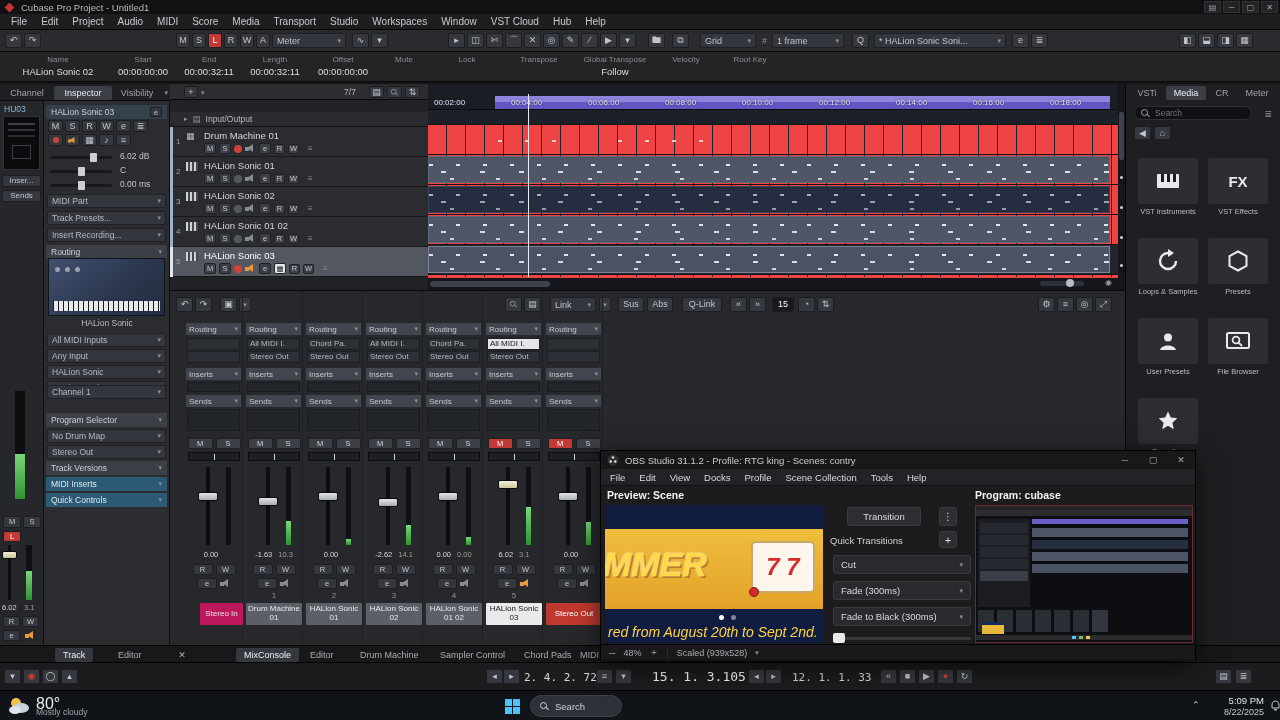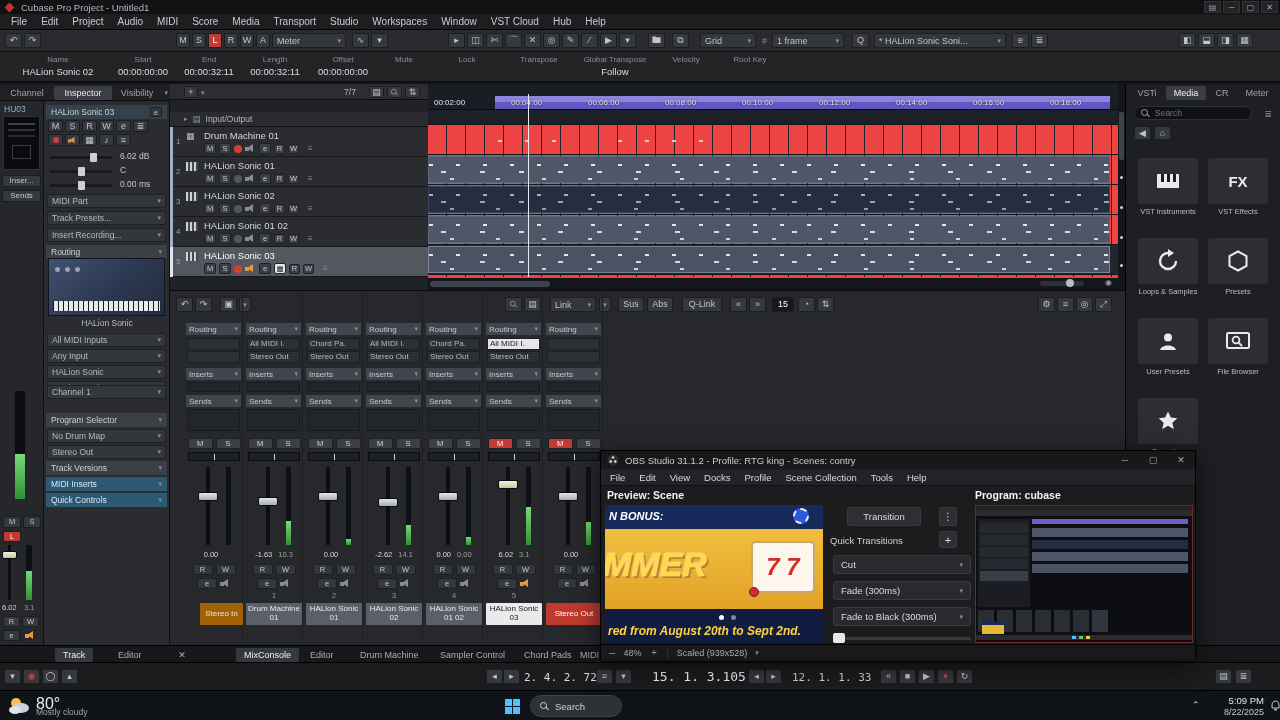--- a/index.html
+++ b/index.html
@@ -694,21 +694,21 @@
             <div class="rwbtn">W</div>
           </div>
           <div class="row" style="top:287px;">
             <div class="rwbtn">e</div>
             <div class="spk"></div>
           </div>
           <div class="row" style="top:300px;">
             <span class="mnum"></span>
           </div>
           <div class="row" style="top:312px;">
-            <div class="mname" style="background:#a16207;color:#e6e8ea;margin-left:15px;">Stereo In</div>
+            <div class="mname" style="background:#be185d;color:#e6e8ea;margin-left:15px;">Stereo In</div>
           </div>
         </div>
         <div class="mcol" style="left: 75px; top: 0px; width: 58px; height: 355px;">
           <div class="rackhdr" style="top:32px;">
             <span>Routing</span>
             <span class="crt">▾</span>
           </div>
           <div class="rcell" style="top:47px;">All MIDI I.</div>
           <div class="rcell" style="top:60px;">Stereo Out</div>
           <div class="rackhdr" style="top:77px;">
@@ -1159,35 +1159,31 @@
         <div class="obs-mitem">Docks</div>
         <div class="obs-mitem">Profile</div>
         <div class="obs-mitem">Scene Collection</div>
         <div class="obs-mitem">Tools</div>
         <div class="obs-mitem">Help</div>
       </div>
     <div class="obs-label" style="left:6px;">Preview: Scene</div>
     <div class="obs-label" style="left:374px;">Program: cubase</div>
 
     <div class="preview">
-      <div style="position:absolute;left:0;top:0;width:218px;height:24px;background:#16295b;">
-        <span style="position:absolute;left:4px;top:5px;font-size:11px;font-weight:800;font-style:italic;color:#fff;">N BONUS:</span>
-        <span style="position:absolute;right:14px;top:3px;width:16px;height:16px;border-radius:50%;background:#2a5adf;border:2px dashed #e8ecf6;"></span>
-      </div>
       <div style="position:absolute;left:0;top:24px;width:218px;height:80px;background:linear-gradient(180deg,#f0be3e,#e3a227);">
         <span style="position:absolute;left:-2px;top:16px;font-size:34px;font-weight:900;font-style:italic;color:#ffd94a;text-shadow:0 0 2px #fff,2px 2px 0 #b9791a;">MMER</span>
         <div style="position:absolute;right:8px;top:12px;width:64px;height:52px;background:#fdf6ec;border-radius:5px;border:2px solid #c9a96a;display:flex;align-items:center;justify-content:center;">
           <span style="font-size:24px;font-weight:900;font-style:italic;color:#d42b2b;">7 7</span>
         </div>
         <div style="position:absolute;right:64px;top:58px;width:10px;height:10px;border-radius:50%;background:#d42b2b;border:1px solid #7d1616;"></div>
       </div>
       <div style="position:absolute;left:0;top:104px;width:218px;height:34px;background:#101d40;">
         <span style="position:absolute;left:114px;top:6px;width:5px;height:5px;border-radius:50%;background:#ffffff;"></span>
         <span style="position:absolute;left:126px;top:6px;width:5px;height:5px;border-radius:50%;background:#7d86a0;"></span>
-        <span style="position:absolute;left:3px;top:15px;font-size:12px;font-weight:700;font-style:italic;color:#ffd23e;white-space:nowrap;text-align:right;">red from August 20th to Sept 2nd.</span>
+        <span style="position:absolute;left:3px;top:15px;font-size:14px;font-weight:400;font-style:italic;color:#ffd23e;white-space:nowrap;text-align:right;">red from August 20th to Sept 2nd.</span>
       </div>
     </div>
 
     <div class="abs" style="left:246px;top:56px;width:74px;height:19px;background:#2e2e33;border:1px solid #3a3a40;border-radius:3px;display:flex;align-items:center;justify-content:center;font-size:9.5px;color:#d8dadd;">Transition</div>
     <div class="abs" style="left:338px;top:56px;width:18px;height:19px;background:#2e2e33;border:1px solid #3a3a40;border-radius:3px;display:flex;align-items:center;justify-content:center;color:#d8dadd;font-size:10px;">⋮</div>
     <div class="abs" style="left:229px;top:84px;font-size:9.5px;color:#cfd1d5;">Quick Transitions</div>
     <div class="abs" style="left:338px;top:80px;width:18px;height:17px;background:#2e2e33;border:1px solid #3a3a40;border-radius:3px;display:flex;align-items:center;justify-content:center;color:#d8dadd;font-size:11px;">+</div>
     <div id="obs-combos">
         <div class="combo" style="top: 104px;">
           <span style="white-space:nowrap;overflow:hidden;">Cut</span>

